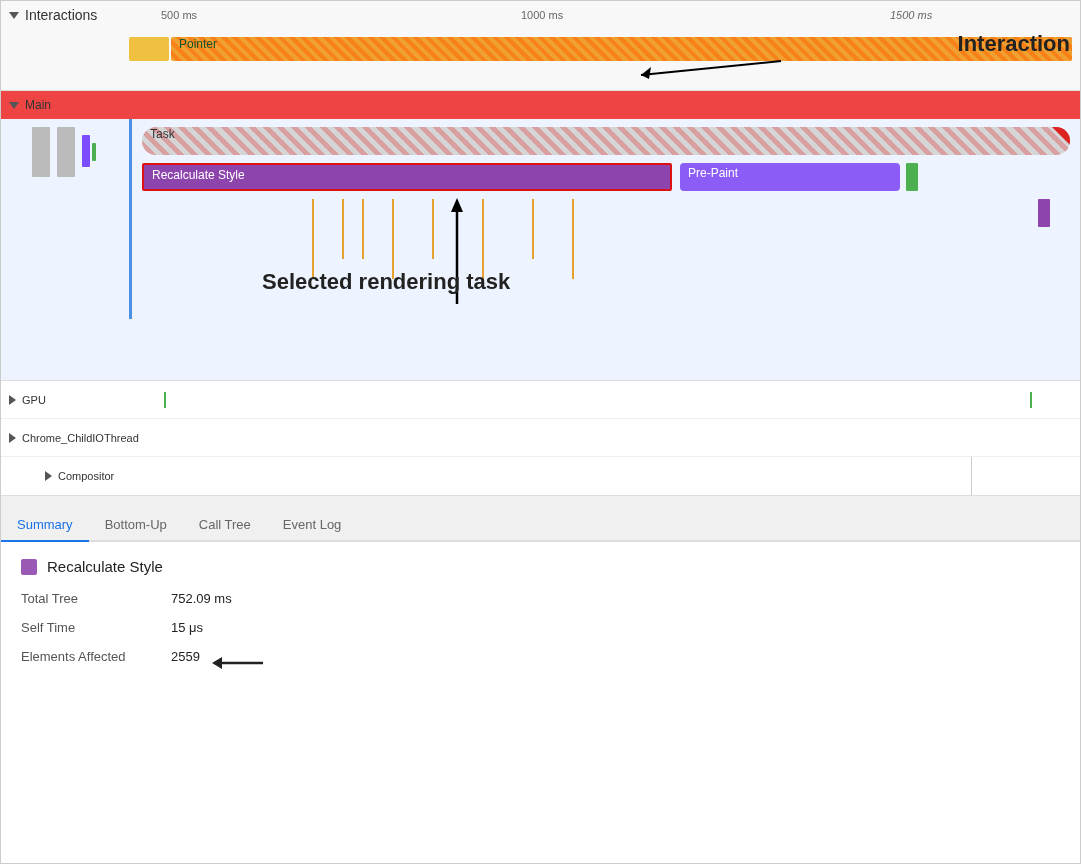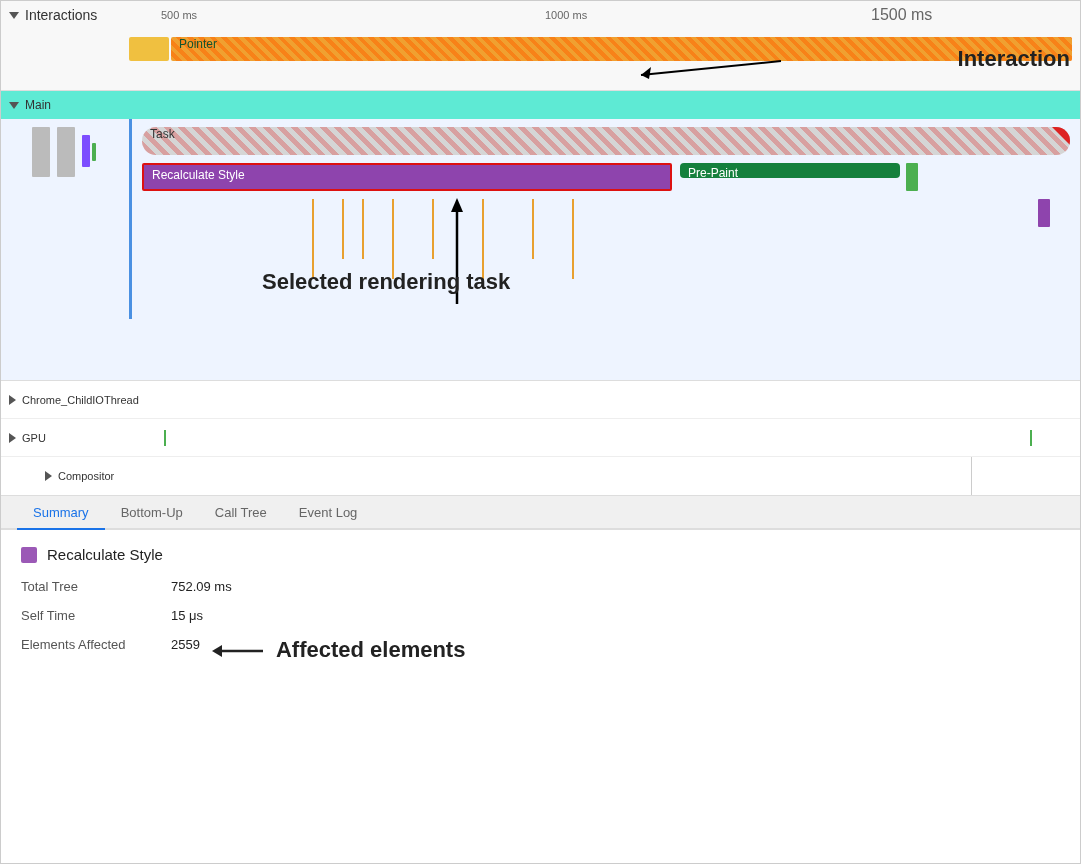--- a/index.html
+++ b/index.html
@@ -94,33 +94,32 @@
       font-weight: 500;
     }
 
     .main-header {
       display: flex;
       align-items: center;
       padding: 4px 8px;
       height: 28px;
       font-size: 11px;
       color: #333;
-      background: #5eead4;
+      background: #ef4444;
     }
 
     
     .annotation-interaction-text {
       position: absolute;
       top: 30px;
       right: 10px;
       font-size: 22px;
       font-weight: bold;
       color: #222;
       z-index: 10;
-      margin-top: 15px;
     }
 
     
     .thread-rows {
       height: 115px;
       border-bottom: 1px solid #ddd;
     }
 
     .thread-row {
       display: flex;
@@ -165,22 +164,22 @@
       top: 50%;
       transform: translateY(-50%);
     }
 
     
     .tabs-bar {
       display: flex;
       align-items: flex-end;
       background: #f0f0f0;
       border-bottom: 2px solid #ddd;
-      height: 34px;
-      padding: 0 16px;
+      height: 46px;
+      padding: 0 0;
     }
 
     .tab {
       padding: 8px 16px;
       font-size: 13px;
       color: #666;
       cursor: pointer;
       border-bottom: 2px solid transparent;
       margin-bottom: -2px;
     }
@@ -240,22 +239,22 @@
   </style>
 </head>
 <body>
 
 <div class="interactions-section">
   <div style="position:relative; height:28px; display:flex; align-items:center; padding:0 8px;">
     <span class="triangle-icon"></span>
     <span style="font-size:14px;color:#333;font-weight:500;width:100px;">Interactions</span>
 
     <div style="position:absolute; left:160px; font-size:11px; color:#666;">500 ms</div>
-    <div style="position:absolute; left:544px; font-size:11px; color:#666;">1000 ms</div>
-    <div style="position:absolute; left:870px; font-size:16px; color:#666;">1500 ms</div>
+    <div style="position:absolute; left:520px; font-size:11px; color:#666;">1000 ms</div>
+    <div style="position:absolute; left:889px; font-size:11px; color:#666;font-style:italic;">1500 ms</div>
   </div>
 
   <div class="interactions-row">
     <div class="interactions-label"></div>
     <div class="pointer-bar-container">
       <div class="pointer-yellow"></div>
       <div class="pointer-label-bar">
         <span>Pointer</span>
       </div>
     </div>
@@ -288,21 +287,21 @@
       <div style="position:absolute;top:0;left:0;right:0;bottom:0;background:repeating-linear-gradient(45deg,transparent,transparent 5px,rgba(220,80,80,0.4) 5px,rgba(220,80,80,0.4) 10px);"></div>
       <span style="position:relative;z-index:1;padding:4px 8px;font-size:12px;color:#333;">Task</span>
       
       <div style="position:absolute;top:0;right:0;width:0;height:0;border-style:solid;border-width:0 18px 18px 0;border-color:transparent #dd2222 transparent transparent;z-index:2;"></div>
     </div>
 
     <div style="position:absolute;top:44px;left:10px;width:530px;height:28px;background:#8e44ad;border:2.5px solid #dd1111;border-radius:2px;">
       <span style="padding:3px 8px;font-size:12px;color:#fff;display:block;">Recalculate Style</span>
     </div>
 
-    <div style="position:absolute;top:44px;left:548px;width:220px;height:15px;background:#15803d;border-radius:4px;">
+    <div style="position:absolute;top:44px;left:548px;width:220px;height:28px;background:#8b5cf6;border-radius:4px;">
       <span style="padding:3px 8px;font-size:12px;color:#fff;display:block;">Pre-Paint</span>
     </div>
 
     <div style="position:absolute;top:44px;left:774px;width:12px;height:28px;background:#4caf50;border-radius:1px;"></div>
 
     <div style="position:absolute;top:80px;right:30px;width:12px;height:28px;background:#8e44ad;border-radius:1px;"></div>
 
     <div style="position:absolute;top:80px;left:180px;width:2px;height:80px;background:#e8a030;"></div>
     <div style="position:absolute;top:80px;left:230px;width:2px;height:60px;background:#e8a030;"></div>
     <div style="position:absolute;top:80px;left:260px;width:2px;height:80px;background:#e8a030;"></div>
@@ -318,31 +317,31 @@
     </svg>
     <div style="position:absolute;left:130px;top:150px;font-size:22px;font-weight:bold;color:#222;white-space:nowrap;">Selected rendering task</div>
 
   </div>
 </div>
 
 <div class="thread-rows">
 
   <div class="thread-row">
     <span class="triangle-right"></span>
-    <span class="thread-label">Chrome_ChildIOThread</span>
-    <div class="thread-timeline"></div>
-  </div>
-
-  <div class="thread-row">
-    <span class="triangle-right"></span>
     <span class="thread-label">GPU</span>
     <div class="thread-timeline">
       <div class="green-tick" style="left:12px;"></div>
       <div class="green-tick" style="right:40px;"></div>
     </div>
+  </div>
+
+  <div class="thread-row">
+    <span class="triangle-right"></span>
+    <span class="thread-label">Chrome_ChildIOThread</span>
+    <div class="thread-timeline"></div>
   </div>
 
   <div class="thread-row">
     <span class="triangle-right"></span>
     <span class="thread-label">Compositor</span>
     <div class="thread-timeline">
 
       <div style="position:absolute;right:100px;top:0;width:1px;height:100%;background:#ccc;"></div>
     </div>
   </div>
@@ -373,16 +372,15 @@
   </div>
 
   <div style="display:flex;">
     <span class="summary-key">Elements Affected</span>
     <span class="summary-value">2559</span>
 
     <svg width="60" height="28" style="margin-left:8px;">
       <line x1="55" y1="14" x2="10" y2="14" stroke="#222" stroke-width="2.5"></line>
       <polygon points="4,14 14,8 14,20" fill="#222"></polygon>
     </svg>
-    <span style="font-size:22px;font-weight:bold;color:#222;margin-left:8px;">Affected elements</span>
   </div>
 
 </div>
 
 </body></html>

